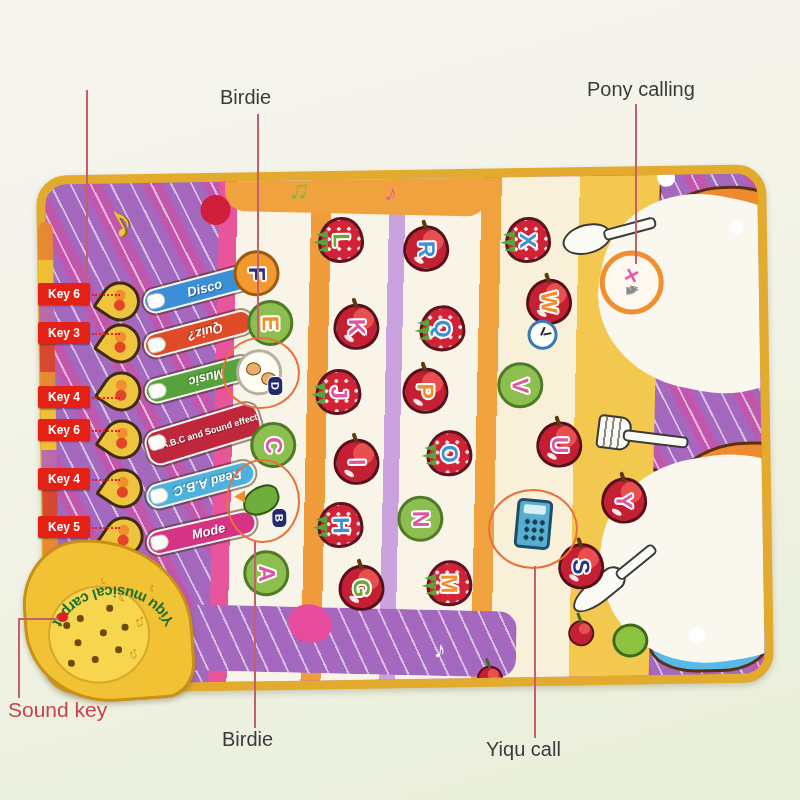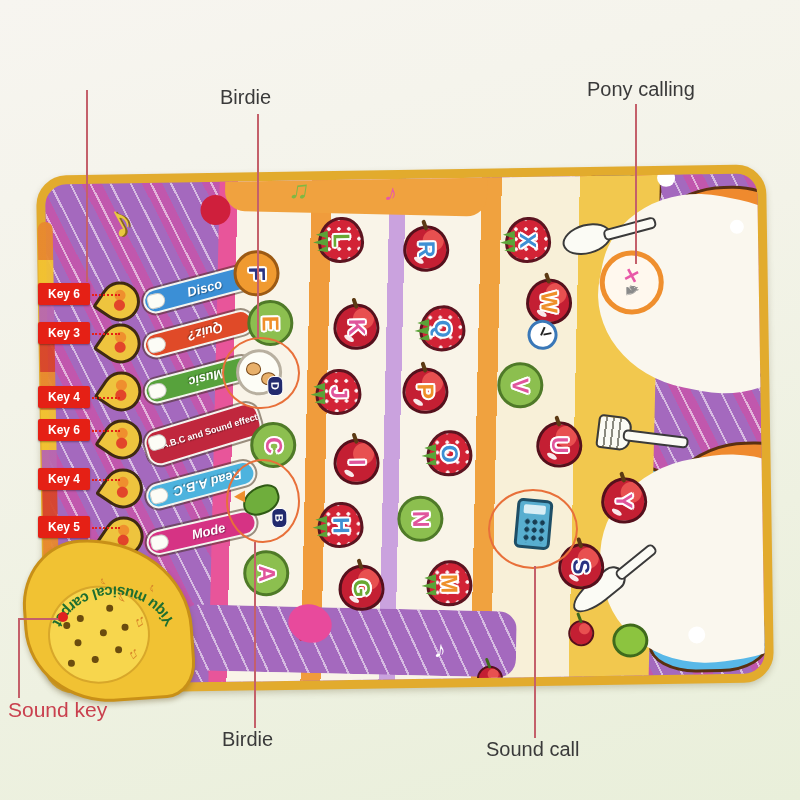--- a/index.html
+++ b/index.html
@@ -316,21 +316,21 @@
     <span class="spk-note" style="left:108px;top:76px;font-size:15px;transform:rotate(165deg)">♫</span>
     <span class="spk-note" style="left:76px;top:34px;font-size:12px;transform:rotate(140deg)">♪</span>
     <span class="spk-note" style="left:124px;top:44px;font-size:13px;transform:rotate(170deg)">♪</span>
     <span class="spk-note" style="left:100px;top:108px;font-size:14px;transform:rotate(155deg)">♫</span>
   </div>
 
   <div class="lbl" style="left:220px;top:86px;">Birdie</div>
   <div class="lbl" style="left:587px;top:78px;">Pony calling</div>
   <div class="lbl red" style="left:8px;top:698px;font-size:21px;">Sound key</div>
   <div class="lbl" style="left:222px;top:728px;">Birdie</div>
-  <div class="lbl" style="left:486px;top:738px;">Sound call</div>
+  <div class="lbl" style="left:486px;top:738px;">Yiqu call</div>
 
   <div class="aline" style="left:86px;top:90px;height:192px;"></div>
   <div class="aline" style="left:257px;top:114px;height:224px;"></div>
   <div class="aline" style="left:635px;top:104px;height:160px;"></div>
   <div class="aline" style="left:254px;top:542px;height:186px;"></div>
   <div class="aline" style="left:534px;top:566px;height:172px;"></div>
   <div class="aline" style="left:18px;top:618px;height:80px;"></div>
   <div class="aline-h" style="left:18px;top:618px;width:44px;"></div>
   <div class="adot" style="left:58px;top:612px;"></div>
 

